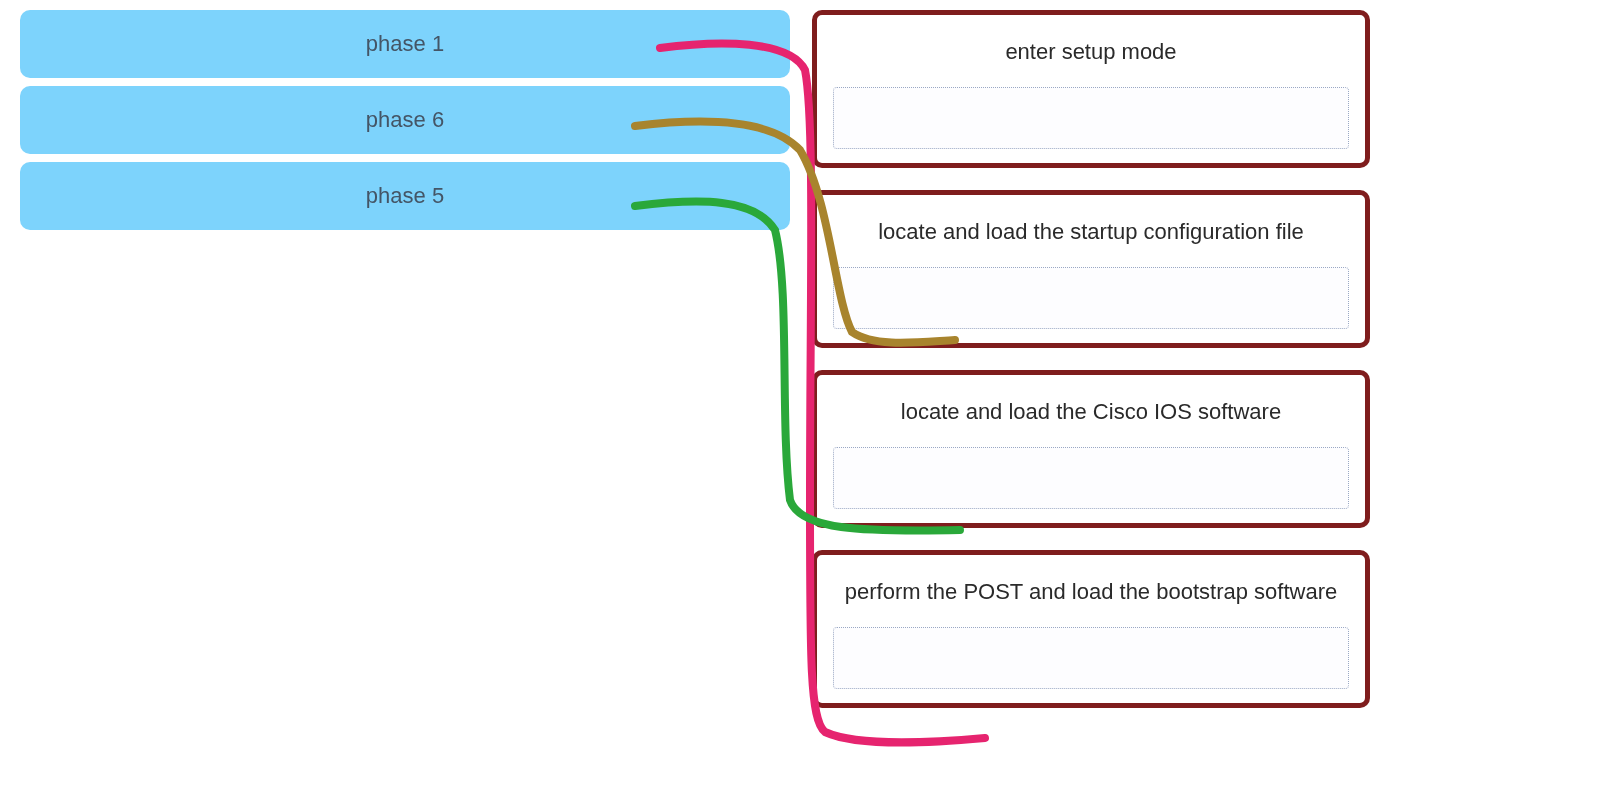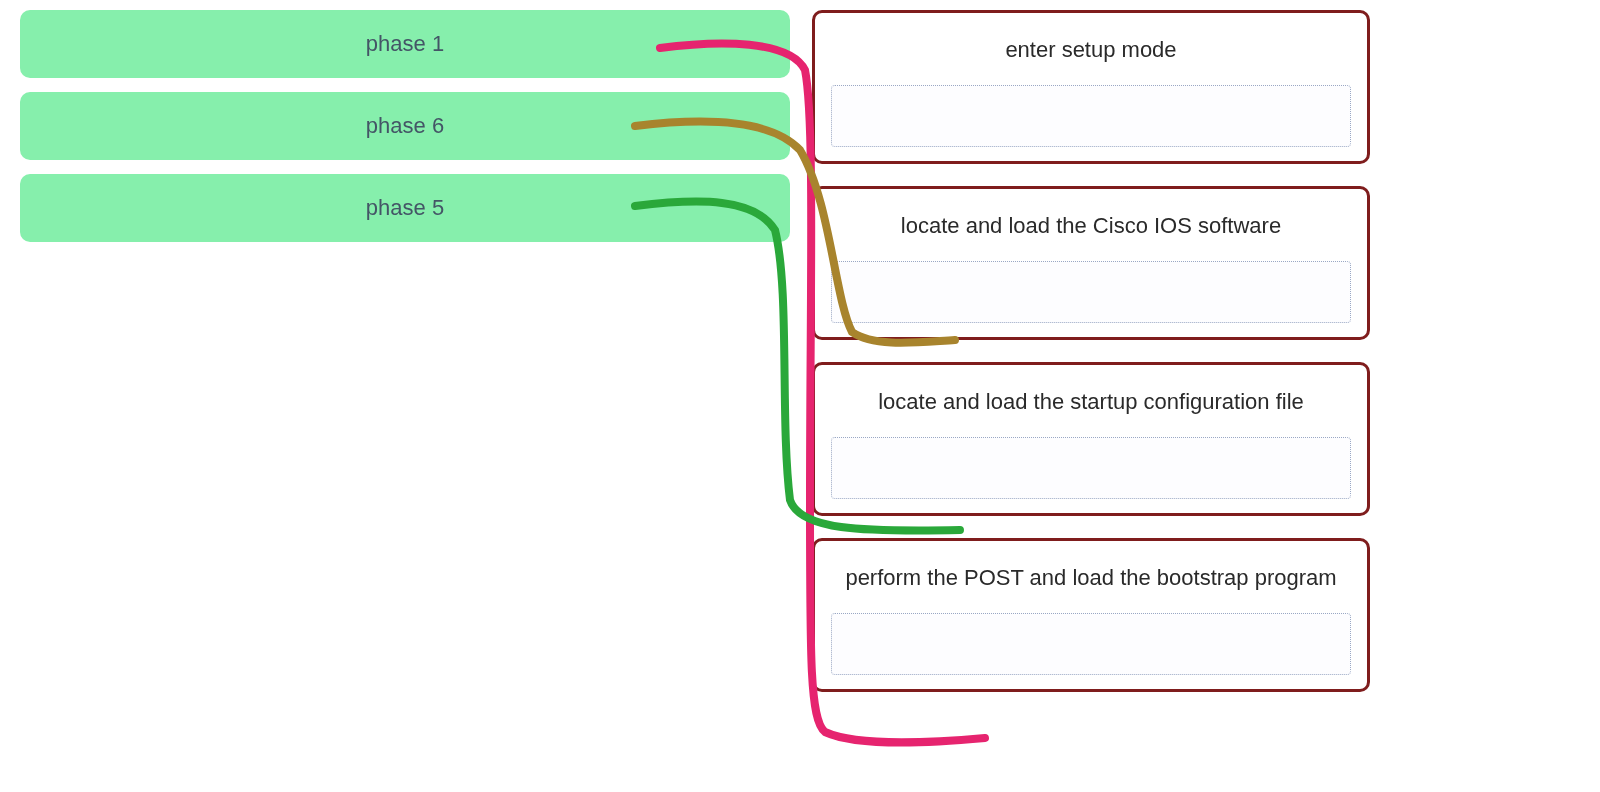--- a/index.html
+++ b/index.html
@@ -17,40 +17,40 @@
     width: 1600px;
     height: 792px;
   }
   .left-col {
     position: absolute;
     left: 20px;
     top: 10px;
     width: 770px;
   }
   .phase-item {
-    background: #86efac;
+    background: #7dd3fc;
     border-radius: 10px;
     height: 68px;
-    margin-bottom: 14px;
+    margin-bottom: 8px;
     display: flex;
     align-items: center;
     justify-content: center;
     font-size: 22px;
     color: #445566;
     cursor: grab;
     user-select: none;
   }
   .right-col {
     position: absolute;
     left: 812px;
     top: 10px;
     width: 558px;
   }
   .target-card {
-    border: 3px solid #7f1d1d;
+    border: 5px solid #7f1d1d;
     border-radius: 10px;
     background: #ffffff;
     margin-bottom: 22px;
     padding: 14px 16px 14px 16px;
     box-sizing: border-box;
   }
   .target-title {
     text-align: center;
     font-size: 22px;
     color: #2a2a2a;
@@ -89,31 +89,31 @@
   </div>
 
   <div class="right-col">
 
     <div class="target-card">
       <div class="target-title">enter setup mode</div>
       <div class="drop-slot"></div>
     </div>
 
     <div class="target-card">
+      <div class="target-title">locate and load the startup configuration file</div>
+      <div class="drop-slot"></div>
+    </div>
+
+    <div class="target-card">
       <div class="target-title">locate and load the Cisco IOS software</div>
       <div class="drop-slot"></div>
     </div>
 
     <div class="target-card">
-      <div class="target-title">locate and load the startup configuration file</div>
-      <div class="drop-slot"></div>
-    </div>
-
-    <div class="target-card">
-      <div class="target-title">perform the POST and load the bootstrap program</div>
+      <div class="target-title">perform the POST and load the bootstrap software</div>
       <div class="drop-slot"></div>
     </div>
 
   </div>
 
   <svg class="overlay" viewBox="0 0 1600 792">
     <path stroke-linecap="round" fill="none" stroke-width="8" stroke="#e6246f" d="M 660 48 C 720 40, 790 40, 805 70 C 815 120, 810 300, 810 500 C 810 660, 810 720, 825 732 C 860 748, 940 742, 985 738"></path>
     <path stroke-linecap="round" fill="none" stroke-width="8" stroke="#a8842d" d="M 635 126 C 700 118, 770 118, 800 150 C 830 200, 835 300, 852 332 C 875 348, 920 342, 955 340"></path>
     <path stroke-linecap="round" fill="none" stroke-width="8" stroke="#2aa83a" d="M 635 206 C 700 198, 755 198, 775 230 C 790 290, 780 420, 790 500 C 800 530, 860 532, 960 530"></path>
   </svg>

